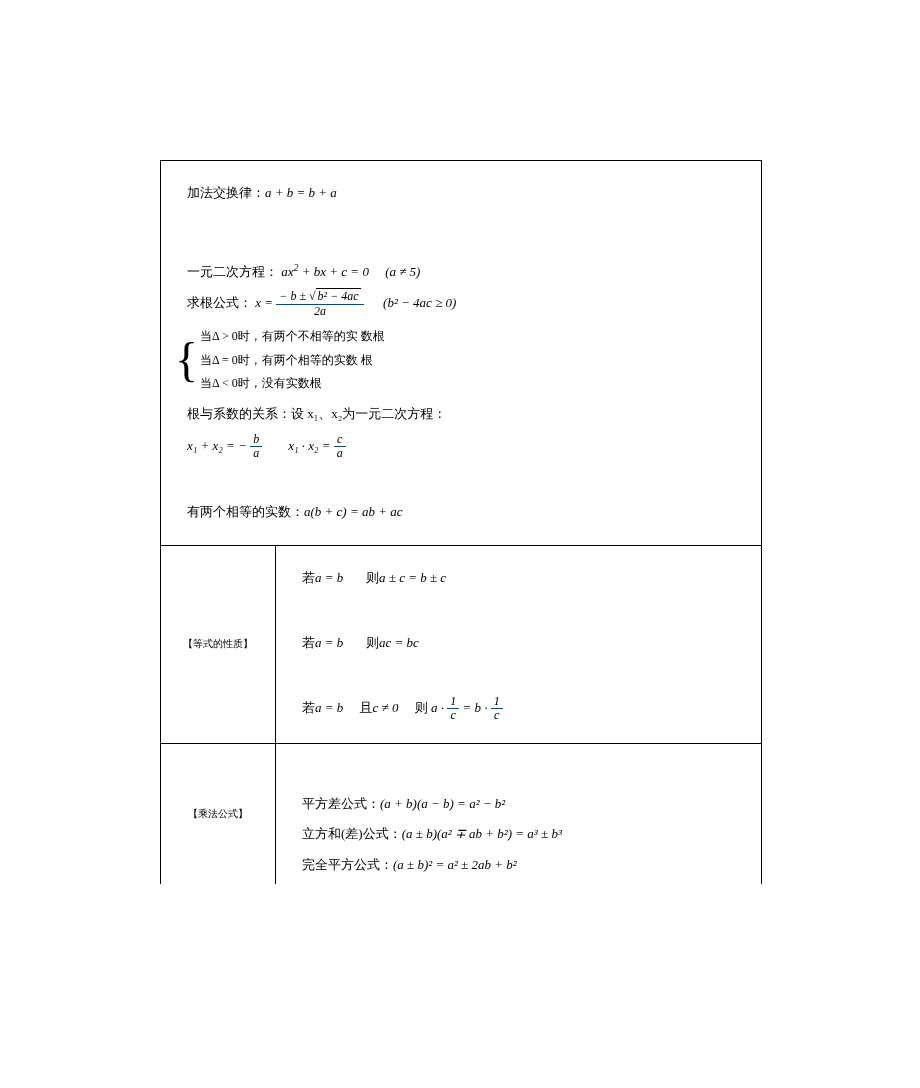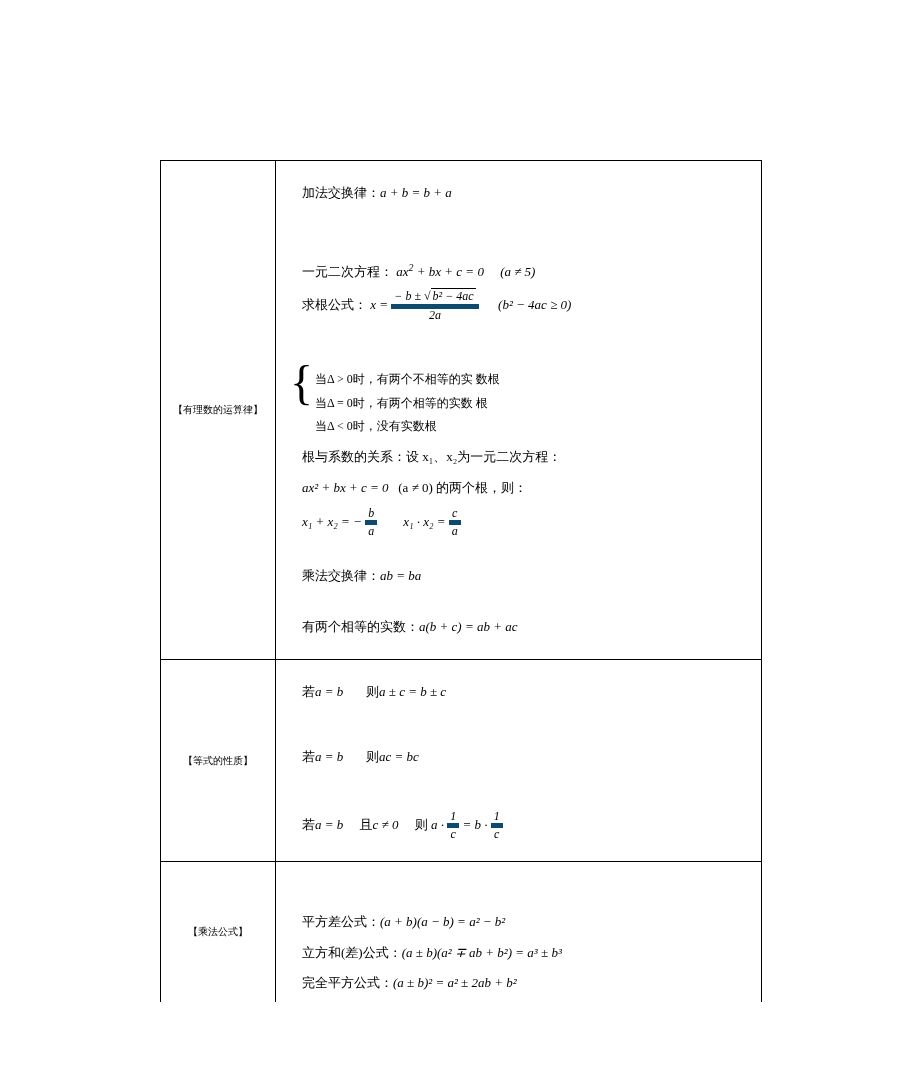--- a/index.html
+++ b/index.html
@@ -58,21 +58,21 @@
   }
   .frac {
     display: inline-block;
     vertical-align: middle;
     text-align: center;
     font-size: 12px;
     line-height: 1.1;
   }
   .frac .num {
     display: block;
-    border-bottom: 5px solid #0c4a6e;
+    border-bottom: 1px solid #0c4a6e;
     padding: 0 3px;
     font-style: italic;
   }
   .frac .den {
     display: block;
     padding: 0 3px;
   }
   .sqrt {
     border-top: 1px solid #000;
     padding: 0 2px;
@@ -85,41 +85,39 @@
     font-family: serif;
     margin-right: 2px;
   }
   .brace-block {
     display: flex;
     align-items: center;
   }
   .brace-lines {
     display: inline-block;
     vertical-align: middle;
-    margin-top: 39px;
   }
   .brace-lines .line {
     margin: 1px 0;
     font-size: 12px;
   }
   .row3 .content-cell {
     padding-bottom: 0;
   }
   .row3 {
     border-bottom: none;
     justify-content: center;
   }
 </style>
 </head>
 <body>
 
 <div class="page">
 
   <div class="row">
-    <div class="label-cell">【有理数的运算律】</div>
     <div class="content-cell">
       <div class="line"><span>加法交换律：</span><span class="math">a + b = b + a</span></div>
       <div class="spacer"></div>
       <div class="spacer"></div>
       <div class="spacer"></div>
       <div class="line">
         <span>一元二次方程：</span>
         <span class="math"><span>ax</span><sup>2</sup><span> + bx + c = 0</span></span>
         &nbsp;&nbsp;&nbsp;&nbsp;<span class="math">(a ≠ 5)</span>
       </div>
@@ -134,30 +132,28 @@
       </div>
       <div class="brace-block">
         <span class="brace">{</span>
         <span class="brace-lines">
           <div class="line">当Δ &gt; 0时，有两个不相等的实 数根</div>
           <div class="line">当Δ = 0时，有两个相等的实数 根</div>
           <div class="line">当Δ &lt; 0时，没有实数根</div>
         </span>
       </div>
       <div class="line">根与系数的关系：设 x₁、x₂为一元二次方程：</div>
-      <div class="line"><span class="math">ax² + bx + c = 0</span>&nbsp;&nbsp;&nbsp;<span>(a ≠ 0) 的两个根，则：</span></div>
       <div class="line">
         <span class="math">x₁ + x₂ = − </span>
         <span class="frac math"><span class="num">b</span><span class="den">a</span></span>
         &nbsp;&nbsp;&nbsp;&nbsp;&nbsp;&nbsp;
         <span class="math">x₁ · x₂ = </span>
         <span class="frac math"><span class="num">c</span><span class="den">a</span></span>
       </div>
       <div class="spacer"></div>
-      <div class="line"><span>乘法交换律：</span><span class="math">ab = ba</span></div>
       <div class="spacer"></div>
       <div class="line"><span>有两个相等的实数：</span><span class="math">a(b + c) = ab + ac</span></div>
     </div>
   </div>
 
   <div class="row">
     <div class="label-cell">【等式的性质】</div>
     <div class="content-cell">
       <div class="line">
         <span>若</span><span class="math">a = b</span>

